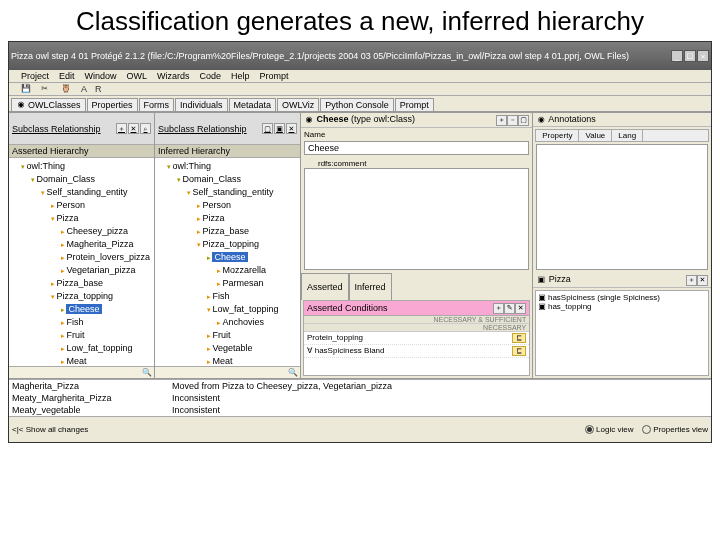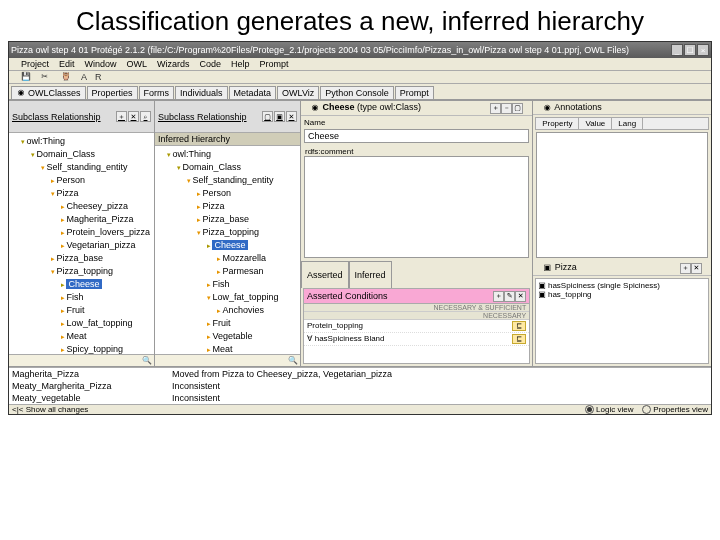--- a/index.html
+++ b/index.html
@@ -1,19 +1,19 @@
 <!DOCTYPE html>
 <html><head>
 <meta charset="utf-8">
 <style>
   * { box-sizing: border-box; margin: 0; padding: 0; font-family: Arial, sans-serif; }
   body { width: 720px; height: 540px; background: #fff; overflow: hidden; font-size: 9px; }
   .slide-title { text-align: center; font-size: 26px; padding: 6px 0 2px; }
   .app { border: 1px solid #333; margin: 2px 8px 0 8px; background: #ece9d8; }
-  .titlebar { background: linear-gradient(180deg,#7d7d7d,#5a5a5a); color:#fff; height:16px; display:flex; align-items:center; padding:0 2px; font-size:9px; justify-content:space-between;}
+  .titlebar { background: linear-gradient(180deg,#7d7d7d,#5a5a5a); color:#fff; height:28px; display:flex; align-items:center; padding:0 2px; font-size:9px; justify-content:space-between;}
   .winbtns { display:flex; gap:1px; }
   .winbtn { width:12px; height:12px; background:#ccc; border:1px solid #555; font-size:8px; display:inline-flex; align-items:center; justify-content:center; }
   .menubar, .toolbar { display:flex; gap:10px; padding:1px 12px; border-bottom:1px solid #aaa; background:#ece9d8; font-size:9px; }
   .toolbar span { letter-spacing:3px; color:#333; }
   .tabs { display:flex; gap:1px; padding:2px 2px 0; background:#ece9d8; border-bottom:1px solid #999; }
   .tab { border:1px solid #999; border-bottom:none; padding:1px 4px; font-size:9px; background:#eee; display:flex; align-items:center; gap:2px; }
   .icon { width:10px; height:10px; display:inline-block; font-size:8px; text-align:center; line-height:10px;}
   .panes { display:flex; height:266px; border-top:1px solid #999;}
   .leftcol, .midcol { width:146px; border-right:1px solid #999; display:flex; flex-direction:column;}
   .rightcol { flex:1; display:flex; flex-direction:column;}
@@ -25,21 +25,21 @@
   .tree ul { list-style:none; padding-left:10px; }
   .tree li::before { content:"▸ "; color:#a90; font-size:7px;}
   .tree li.open::before { content:"▾ ";}
   .tree .c-orange::before { color:#e69500;}
   .tree .c-green::before { color:#3a8;}
   .tree .hl { background:#316ac5; color:#fff; padding:0 2px; }
   .treefoot { background:#f3f0df; border-top:1px solid #aaa; padding:1px 2px; font-size:8px; display:flex; justify-content:space-between;}
   .right-top { display:flex; height:160px;}
   .r-main { flex:1.3; border-right:1px solid #999; display:flex; flex-direction:column;}
   .r-ann { flex:1; display:flex; flex-direction:column;}
-  .rowhdr { display:flex; align-items:center; justify-content:space-between; padding:1px 9px; background:#ece9d8; border-bottom:1px solid #bbb; font-size:9px;}
+  .rowhdr { display:flex; align-items:center; justify-content:space-between; padding:1px 3px; background:#ece9d8; border-bottom:1px solid #bbb; font-size:9px;}
   .inputbox { border:1px solid #999; background:#fff; height:14px; margin:2px 3px; padding:1px 3px; font-size:9px;}
   .txtarea { border:1px solid #999; background:#fff; flex:1; margin:0 3px 3px; font-size:9px;}
   .tablehdr { display:flex; background:#eee; border:1px solid #aaa; margin:2px; font-size:8px;}
   .tablehdr span { border-right:1px solid #aaa; padding:1px 6px; }
   .right-bot { flex:1; display:flex;}
   .cond { flex:1.3; border-right:1px solid #999; display:flex; flex-direction:column;}
   .pizza { flex:1; display:flex; flex-direction:column;}
   .condtabs { display:flex; gap:0; font-size:9px;}
   .condtabs span { border:1px solid #999; border-bottom:none; padding:8px 5px; background:#ece9d8;}
   .condhdr { border:1px solid #aaa; background:#f9a8d4; display:flex; justify-content:space-between; align-items:center; padding:1px 3px; margin:0 2px; font-size:9px;}
@@ -47,21 +47,21 @@
   .sectionlabel { background:#e6e4d3; text-align:right; padding:0 3px; color:#777; border-bottom:1px solid #ccc; font-size:7px;}
   .condrow { display:flex; justify-content:space-between; padding:1px 3px; border-bottom:1px dotted #ddd;}
   .badge { background:#ffe9a3; border:1px solid #c7a92f; padding:0 3px; font-size:7px;}
   .pizzabody { flex:1; background:#fff; margin:2px; border:1px solid #aaa; font-size:8px; padding:2px;}
   .bottom { border-top:1px solid #999; }
   .bcols { display:flex; background:#ece9d8; font-size:9px; border-bottom:1px solid #aaa;}
   .bcols .col { flex:1; text-align:center; padding:1px; border-right:1px solid #aaa;}
   .changetab { background:#fff; font-size:9px; border-top:1px solid #aaa;}
   .changetab .row { display:flex; padding:1px 3px;}
   .changetab .c1 { width:160px;}
-  .statusbar { display:flex; justify-content:space-between; padding:0 3px; background:#ece9d8; border-top:1px solid #aaa; font-size:8px;}
+  .statusbar { display:flex; justify-content:space-between; padding:8px 3px; background:#ece9d8; border-top:1px solid #aaa; font-size:8px;}
   .radio { width:9px; height:9px; border:1px solid #555; border-radius:50%; display:inline-block; vertical-align:middle; margin-right:2px;}
   .radio.on::after { content:""; display:block; width:5px; height:5px; background:#333; border-radius:50%; margin:1px;}
 </style>
 </head>
 <body>
 
 <div class="slide-title">Classification generates a new, inferred hierarchy</div>
 
 <div class="app">
   <div class="titlebar">
@@ -106,20 +106,21 @@
 
     <div class="leftcol">
       <div class="panelhdr">
         <span>Subclass Relationship</span>
         <span class="hicons">
             <span>＋</span>
             <span>✕</span>
             <span>⌕</span>
           </span>
       </div>
+      <div class="subhead">Asserted Hierarchy</div>
       <div class="tree">
         <ul>
           <li class="open">owl:Thing</li>
           <ul>
             <li class="open">Domain_Class</li>
             <ul>
               <li class="open c-orange">Self_standing_entity</li>
               <ul>
                 <li class="c-orange">Person</li>
                 <li class="open c-orange">Pizza</li>
@@ -204,21 +205,21 @@
 
     <div class="rightcol">
       <div class="right-top">
         <div class="r-main">
           <div class="rowhdr">
             <span><span class="icon">◉</span> <b>Cheese</b> <span>(type owl:Class)</span></span>
             <span class="hicons"><span>＋</span><span>－</span><span>▢</span></span>
           </div>
           <div style="padding:2px 3px 0;font-size:8px">Name</div>
           <input class="inputbox" value="Cheese" style="">
-          <div style="padding:2px 4px 0;font-size:8px">rdfs:comment</div>
+          <div style="padding:2px 17px 0;font-size:8px">rdfs:comment</div>
           <div class="txtarea"></div>
         </div>
         <div class="r-ann">
           <div class="rowhdr">
               <span><span class="icon">◉</span> <span>Annotations</span></span>
             </div>
           <div class="tablehdr">
             <span>Property</span>
               <span>Value</span>
               <span>Lang</span>

